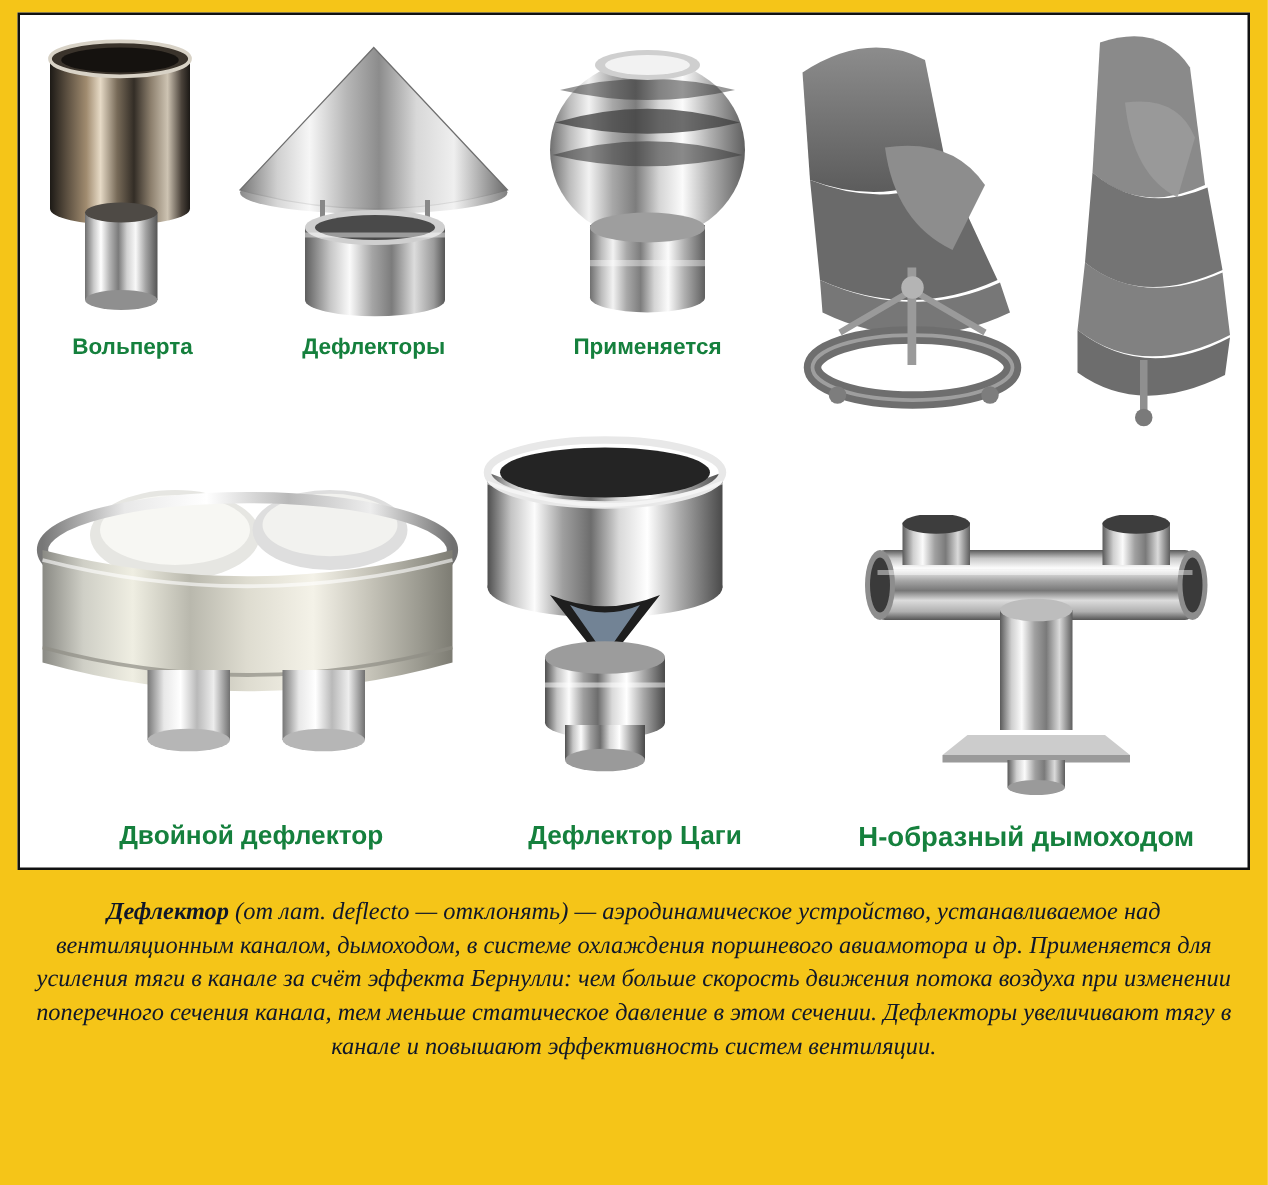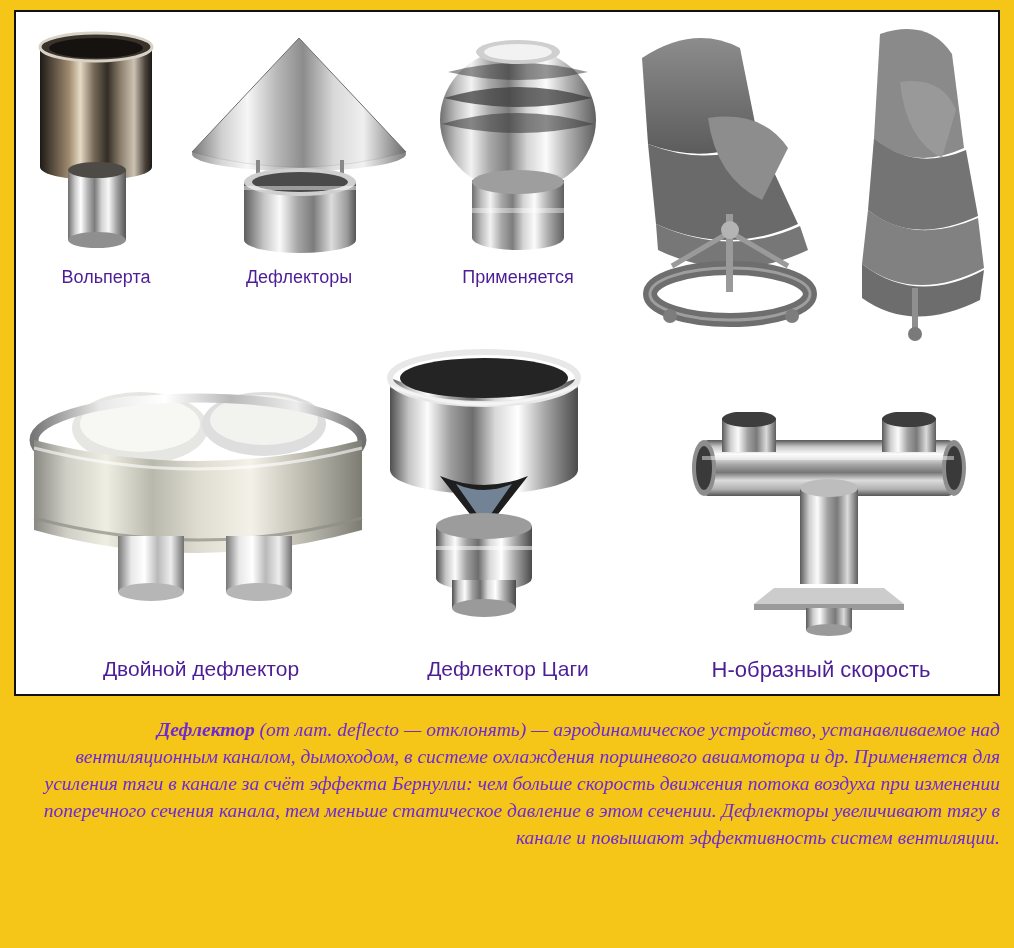--- a/index.html
+++ b/index.html
@@ -22,38 +22,38 @@
     width: 986px; height: 686px;
     background: #ffffff;
     border: 2px solid #111111;
     overflow: hidden;
   }
   .item {
     position: absolute;
   }
   .caption {
     position: absolute;
-    font-weight: normal;
-    color: #4c1d95;
+    font-weight: bold;
+    color: #15803d;
     text-align: center;
     white-space: nowrap;
     font-family: "Liberation Sans", sans-serif;
   }
 
   
   #description {
     position: absolute;
     left: 14px; top: 716px;
     width: 986px;
-    color: #6d28d9;
+    color: #0f172a;
     font-family: "Liberation Serif", serif;
     font-size: 19.5px;
     font-style: italic;
     line-height: 27px;
-    text-align: right;
+    text-align: center;
   }
   #description b { font-weight: bold; font-style: italic; }
   #description .lat { font-style: italic; }
 </style>
 </head>
 <body>
 
 <div id="page">
 
   <div id="panel">
@@ -353,21 +353,21 @@
 
         <path d="M96 176 L206 176 L226 192 L76 192 Z" fill="#cccccc"></path>
         <path d="M76 192 L226 192 L226 198 L76 198 Z" fill="#9a9a9a"></path>
 
         <rect x="128" y="196" width="46" height="22" fill="url(#g_hv)"></rect>
         <ellipse cx="151" cy="218" rx="23" ry="6" fill="#9a9a9a"></ellipse>
 
         <rect x="24" y="44" width="252" height="4" fill="#ffffff" opacity="0.45"></rect>
       </svg>
     </div>
-    <div class="caption" style="left:630px; top:645px; width:350px; font-size:22px;">Н-образный скорость</div>
+    <div class="caption" style="left:630px; top:645px; width:350px; font-size:22px;">Н-образный дымоходом</div>
 
   </div>
 
   <div id="description">
     <b>Дефлектор</b><span> </span><span class="lat">(от лат. deflecto — отклонять)</span><span> — аэродинамическое устройство, устанавливаемое над вентиляционным каналом, дымоходом, в системе охлаждения поршневого авиамотора и др. Применяется для усиления тяги в канале за счёт эффекта Бернулли: чем больше скорость движения потока воздуха при изменении поперечного сечения канала, тем меньше статическое давление в этом сечении. Дефлекторы увеличивают тягу в канале и повышают эффективность систем вентиляции.</span>
   </div>
 
 </div>
 
 </body></html>

